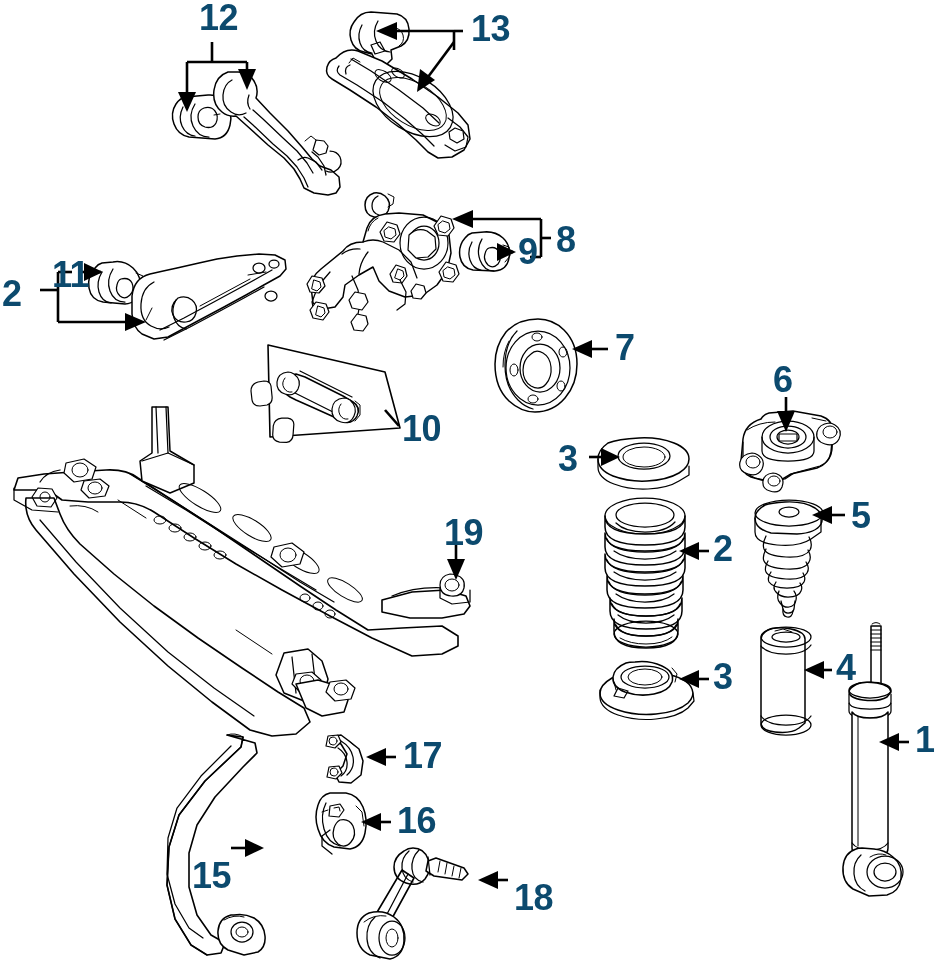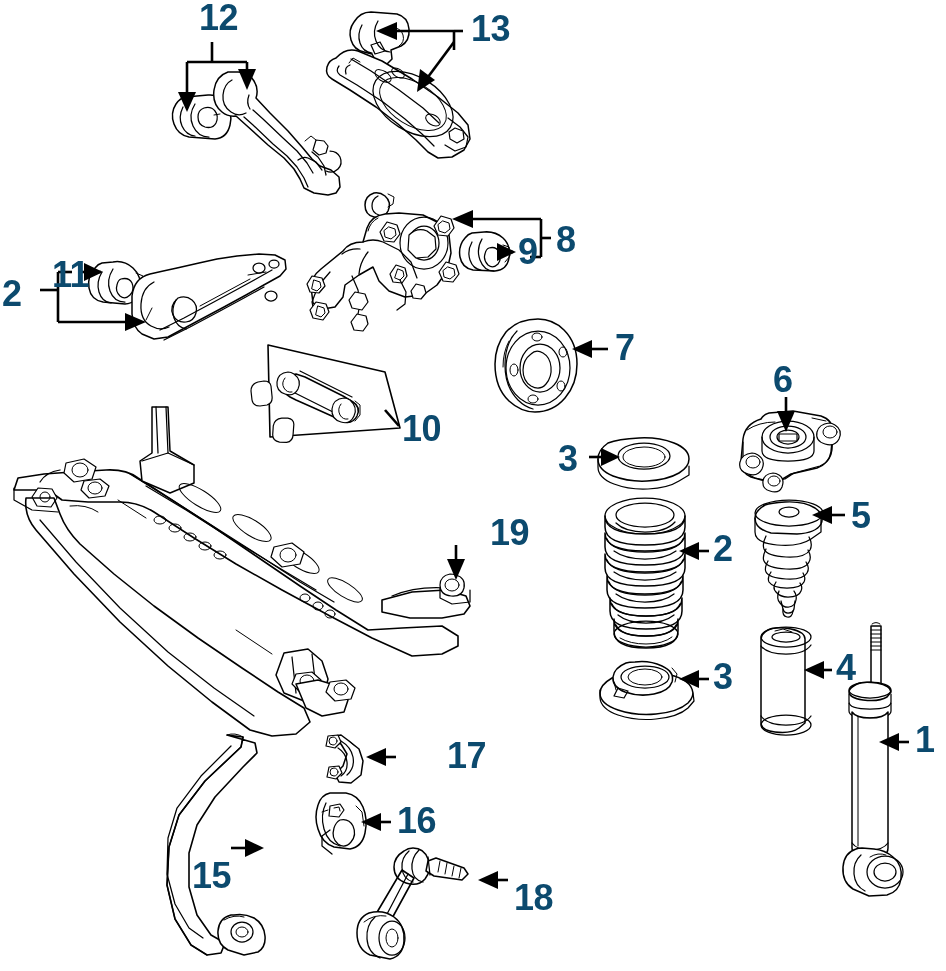--- a/index.html
+++ b/index.html
@@ -602,17 +602,17 @@
   <div class="callout-num" style="left:615px; top:330px;">7</div>
   <div class="callout-num" style="left:556px; top:222px;">8</div>
   <div class="callout-num" style="left:518px; top:234px;">9</div>
   <div class="callout-num" style="left:2px;   top:276px;">2</div>
   <div class="callout-num" style="left:52px;  top:257px;">11</div>
   <div class="callout-num" style="left:199px; top:0px;">12</div>
   <div class="callout-num" style="left:471px; top:3px;margin-top:8px;">13</div>
   <div class="callout-num" style="left:402px; top:411px;">10</div>
   <div class="callout-num" style="left:192px; top:832px;margin-top:26px;">15</div>
   <div class="callout-num" style="left:397px; top:803px;">16</div>
-  <div class="callout-num" style="left:403px; top:738px;margin-left:44px;">17</div>
+  <div class="callout-num" style="left:403px; top:738px;">17</div>
   <div class="callout-num" style="left:514px; top:880px;text-align:center;">18</div>
-  <div class="callout-num" style="left:444px; top:515px;margin-left:46px;">19</div>
+  <div class="callout-num" style="left:444px; top:515px;">19</div>
 
 </div>
 
 </body></html>

